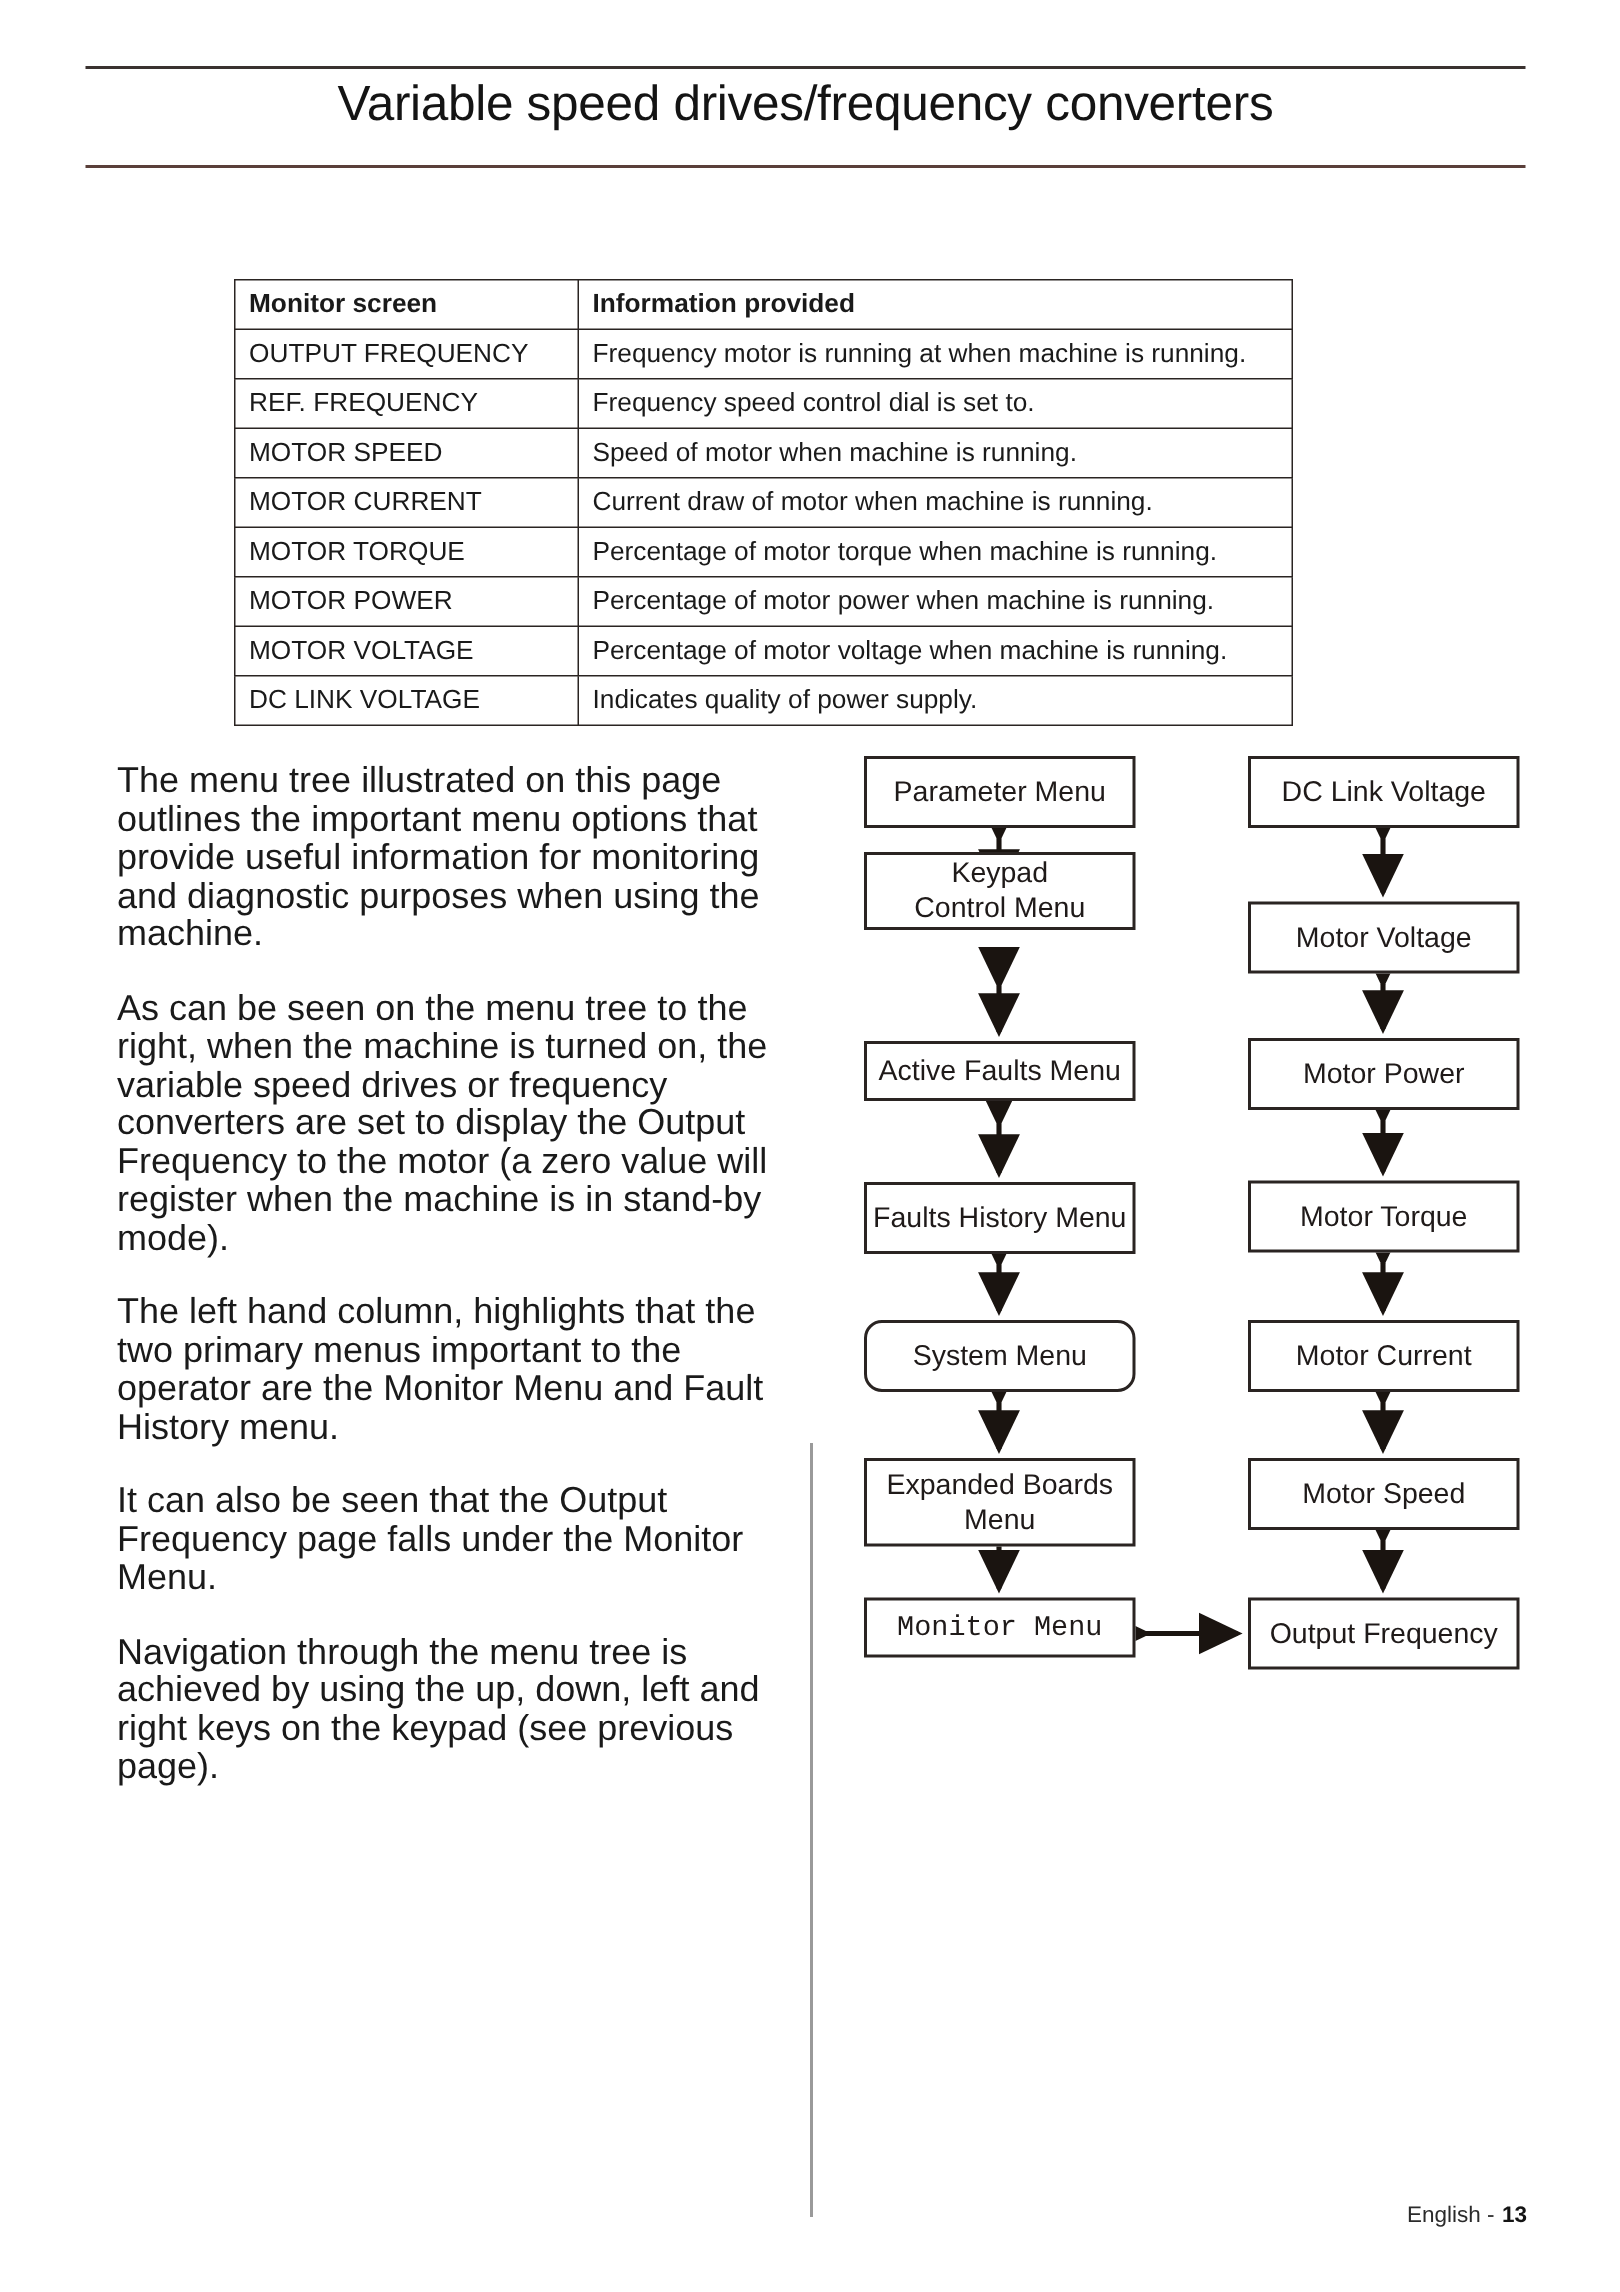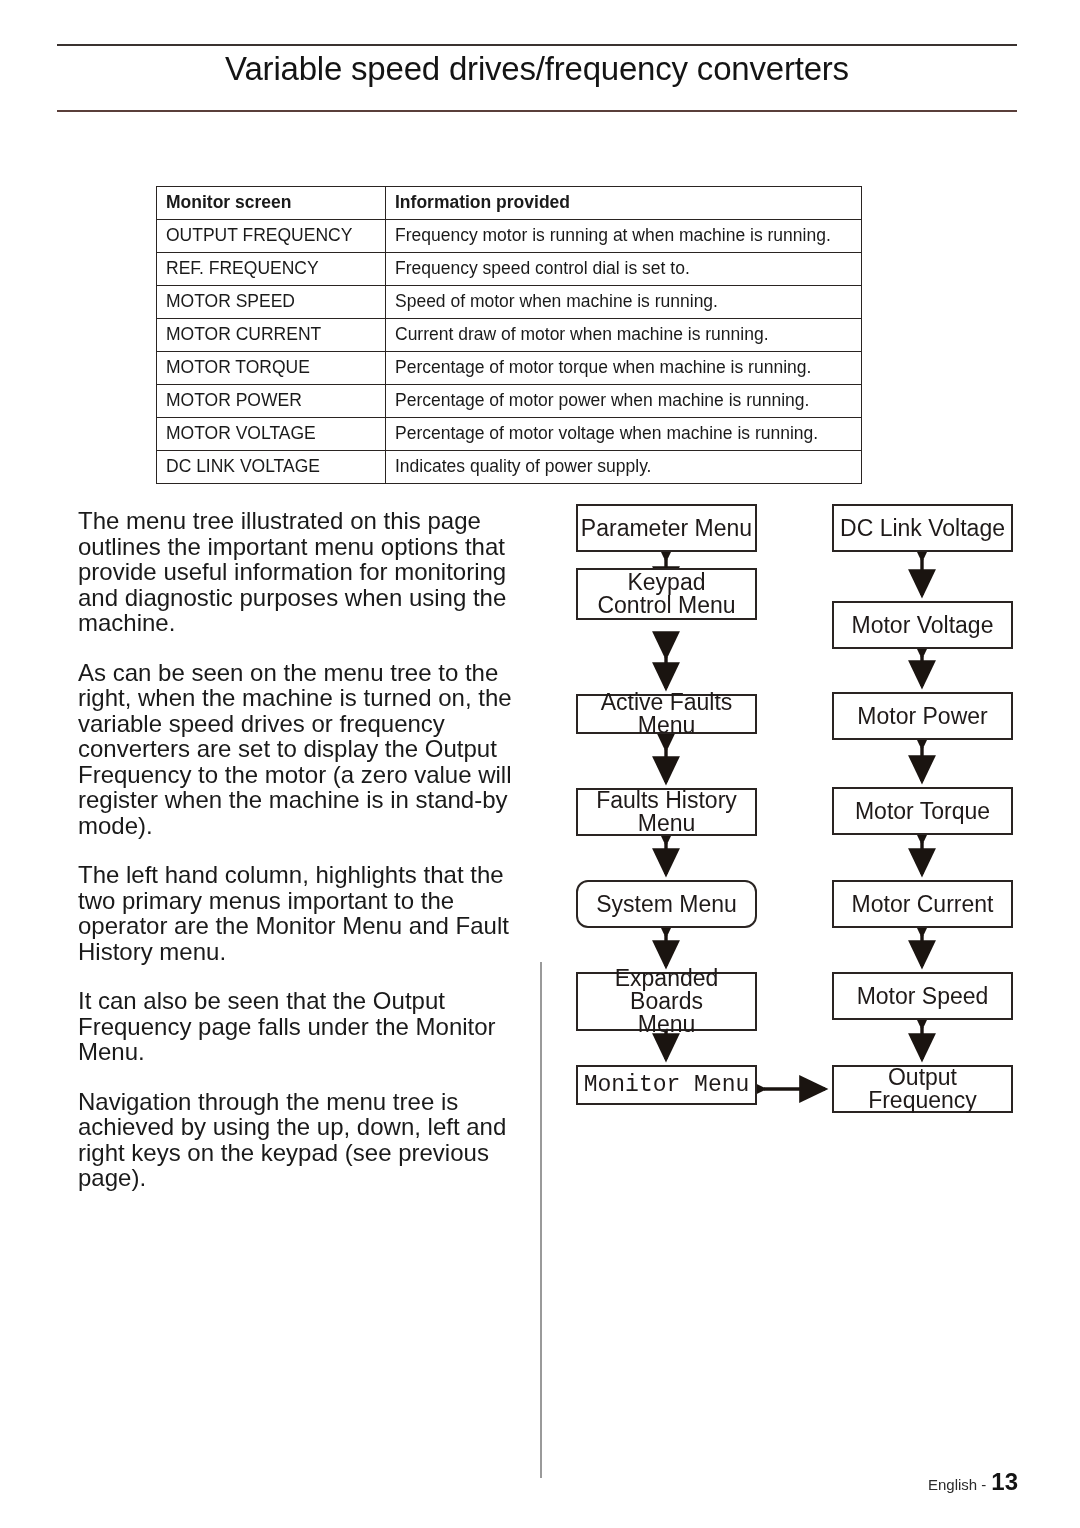--- a/index.html
+++ b/index.html
@@ -100,21 +100,21 @@
   }
   .node {
     position: absolute;
     border: 2.3px solid #2a2422;
     background: #ffffff;
     box-sizing: border-box;
     display: flex;
     align-items: center;
     justify-content: center;
     text-align: center;
-    font-size: 23px;
+    font-size: 19px;
     line-height: 23px;
     color: #1f1a19;
     pointer-events: auto;
   }
   .col-left  { left: 576px; width: 181px; }
   .col-right { left: 832px; width: 181px; }
 
   .r1 { top: 504px;  height: 48px; }
   .r2 { top: 568px;  height: 52px; }
   .r3 { top: 694px;  height: 40px; }
@@ -136,21 +136,21 @@
     position: absolute;
     right: 62px;
     top: 1468px;
     font-size: 15px;
     color: #2b2b2b;
     display: flex;
     align-items: baseline;
     gap: 5px;
   }
   .footer .pageno {
-    font-size: 24px;
+    font-size: 15px;
     font-weight: bold;
     color: #141414;
   }
 </style>
 </head>
 <body>
 
 <div class="title-block">
   <div class="rule-top"></div>
   <div class="page-title">Variable speed drives/frequency converters</div>

